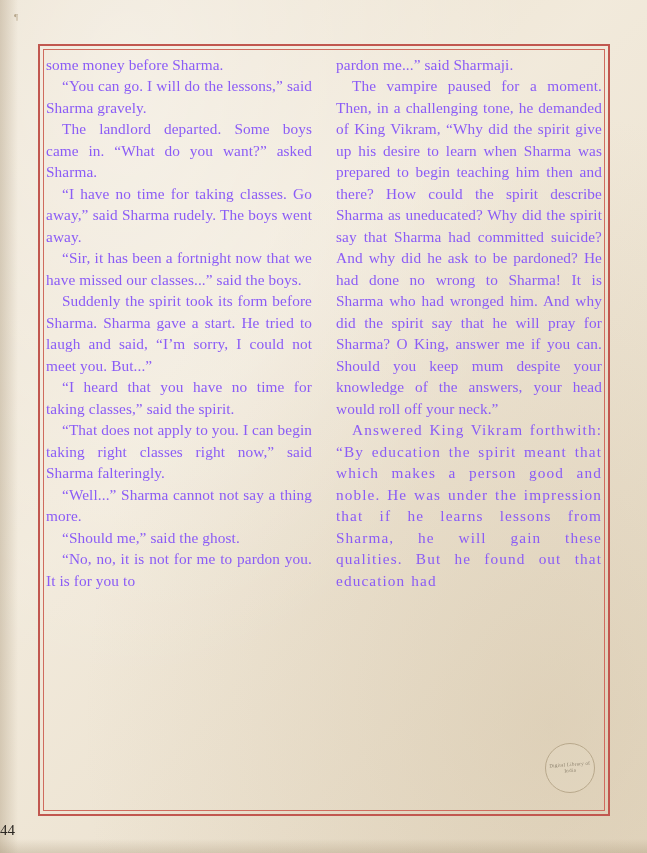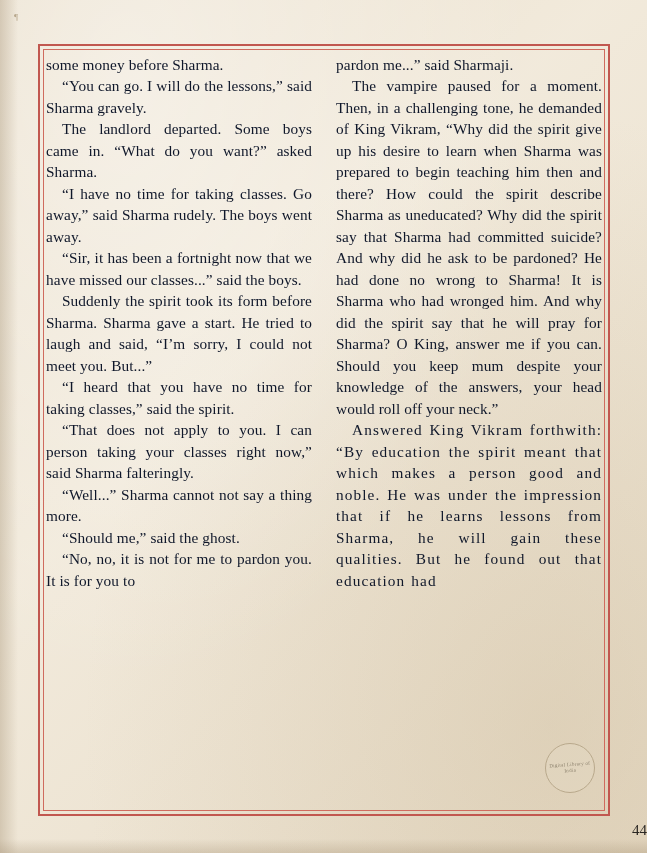--- a/index.html
+++ b/index.html
@@ -51,42 +51,42 @@
     top: 54px;
     width: 556px;
     height: 752px;
     display: flex;
     gap: 24px;
   }
   .column {
     width: 266px;
     font-size: 15.3px;
     line-height: 1.405;
-    color: #0f172a;
+    color: #8b5cf6;
     text-align: justify;
     text-justify: inter-word;
     letter-spacing: 0.1px;
   }
   .column p {
     margin: 0;
     text-indent: 16px;
   }
   .column p.noindent {
     text-indent: 0;
   }
   .column p.spaced {
     letter-spacing: 1.1px;
     word-spacing: 1px;
   }
   #page-number {
     position: absolute;
     left: 0;
     right: 0;
     top: 822px;
-    text-align: right;
+    text-align: left;
     font-size: 15px;
     color: #2b2723;
     font-family: "Liberation Serif", serif;
   }
   #stamp {
     position: absolute;
     right: 52px;
     bottom: 60px;
     width: 48px;
     height: 48px;
@@ -142,21 +142,21 @@
 
   <div id="columns">
     <div class="column">
       <p class="noindent">some money before Sharma.</p>
       <p>“You can go. I will do the lessons,” said Sharma gravely.</p>
       <p>The landlord departed. Some boys came in. “What do you want?” asked Sharma.</p>
       <p>“I have no time for taking classes. Go away,” said Sharma rudely. The boys went away.</p>
       <p>“Sir, it has been a fortnight now that we have missed our classes...” said the boys.</p>
       <p>Suddenly the spirit took its form before Sharma. Sharma gave a start. He tried to laugh and said, “I’m sorry, I could not meet you. But...”</p>
       <p>“I heard that you have no time for taking classes,” said the spirit.</p>
-      <p>“That does not apply to you. I can person taking your classes right now,” said Sharma falteringly.</p>
+      <p>“That does not apply to you. I can begin taking right classes right now,” said Sharma falteringly.</p>
       <p>“Well...” Sharma cannot not say a thing more.</p>
       <p>“Should me,” said the ghost.</p>
       <p>“No, no, it is not for me to pardon you. It is for you to</p>
     </div>
 
     <div class="column">
       <p class="noindent">pardon me...” said Sharmaji.</p>
       <p>The vampire paused for a moment. Then, in a challenging tone, he demanded of King Vikram, “Why did the spirit give up his desire to learn when Sharma was prepared to begin teaching him then and there? How could the spirit describe Sharma as uneducated? Why did the spirit say that Sharma had committed suicide? And why did he ask to be pardoned? He had done no wrong to Sharma! It is Sharma who had wronged him. And why did the spirit say that he will pray for Sharma? O King, answer me if you can. Should you keep mum despite your knowledge of the answers, your head would roll off your neck.”</p>
       <p class="spaced">Answered King Vikram forthwith: “By education the spirit meant that which makes a person good and noble. He was under the impression that if he learns lessons from Sharma, he will gain these qualities. But he found out that education had</p>
     </div>

